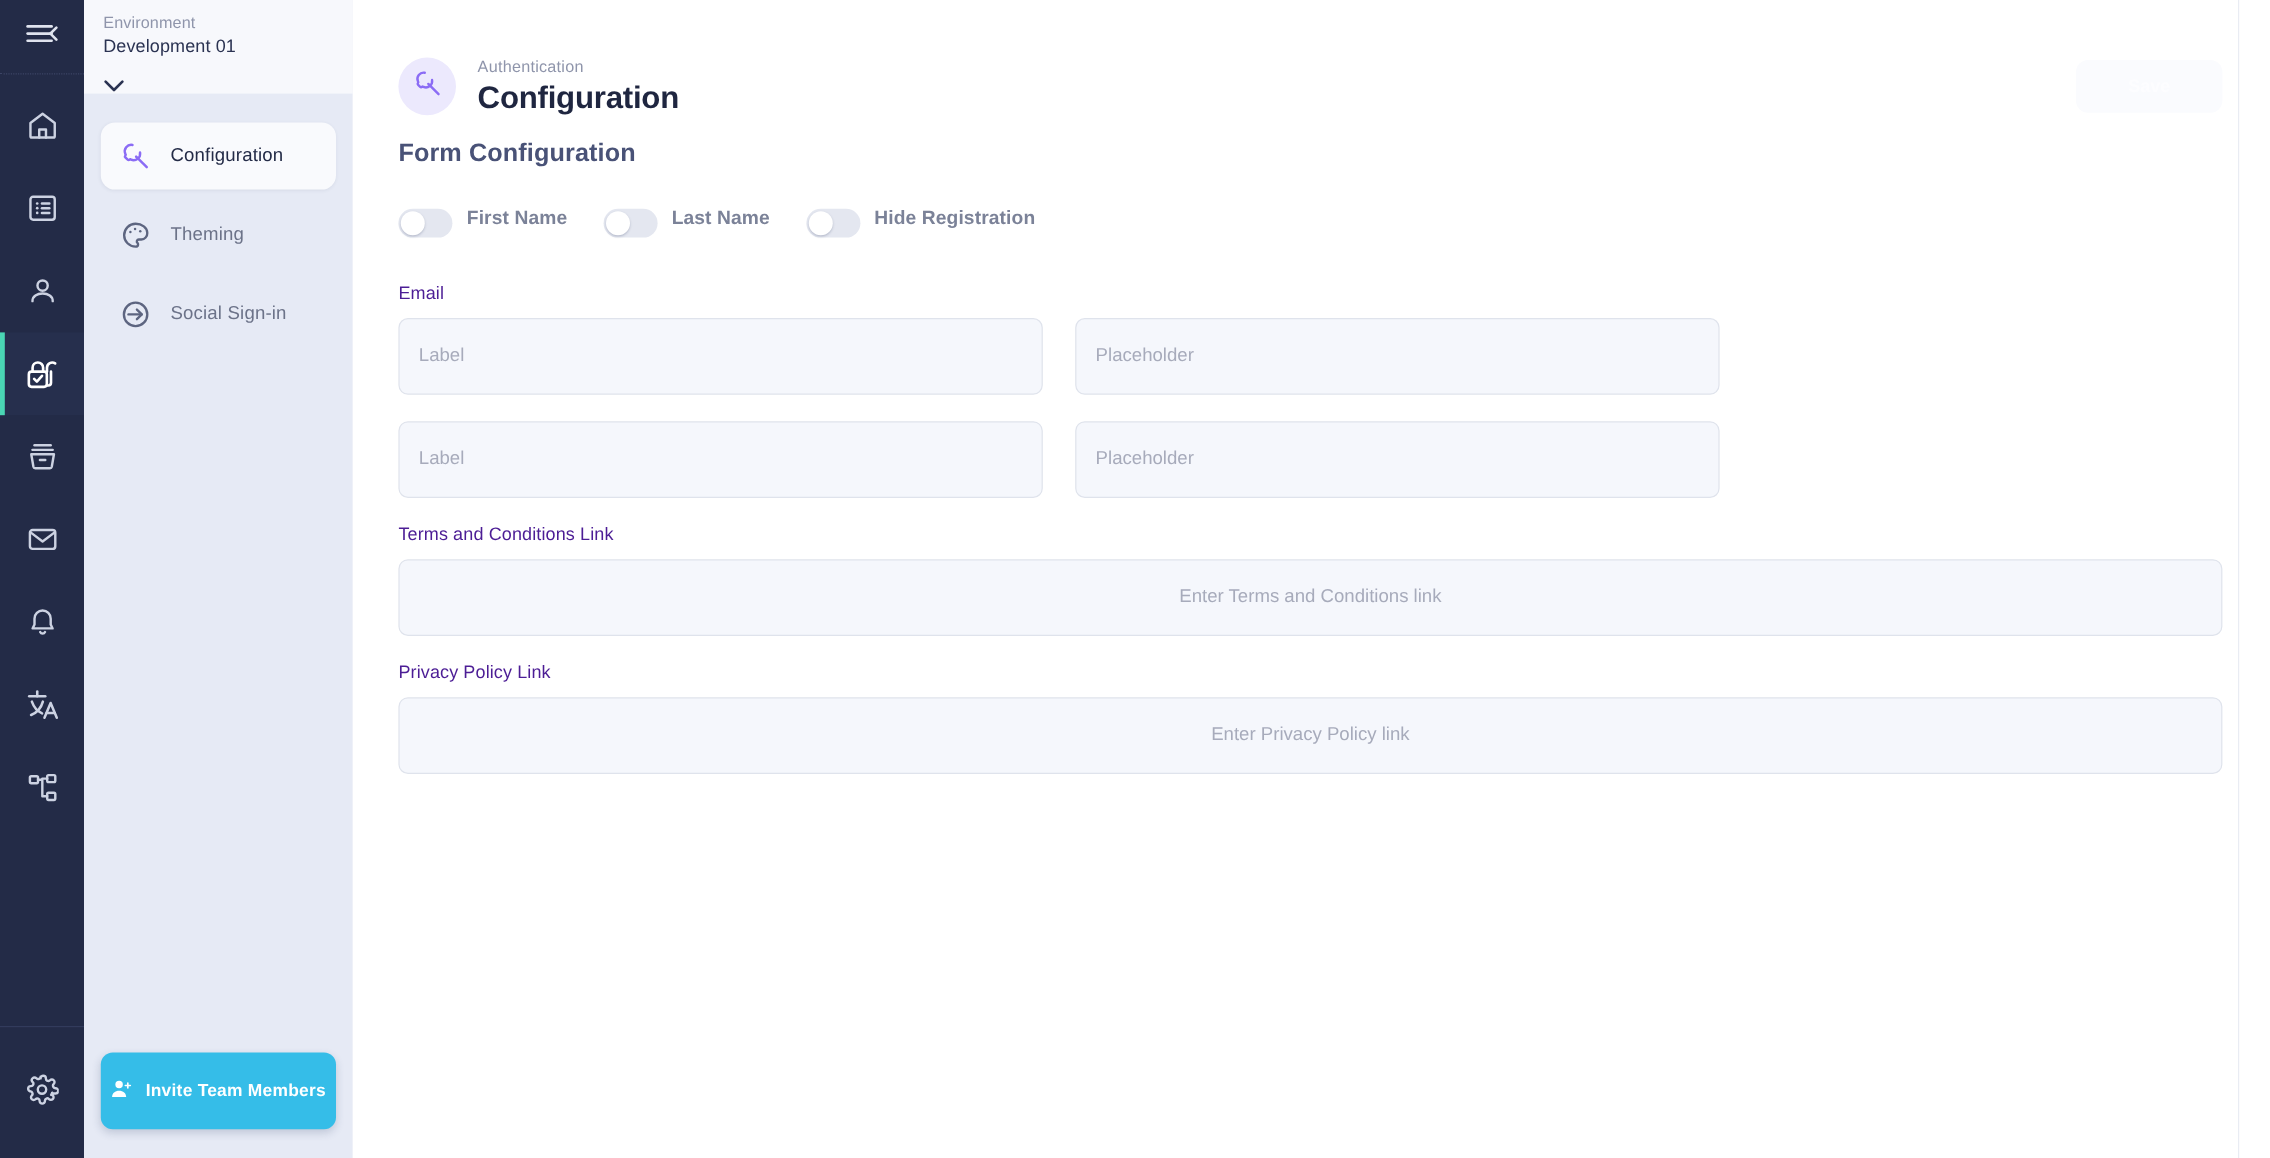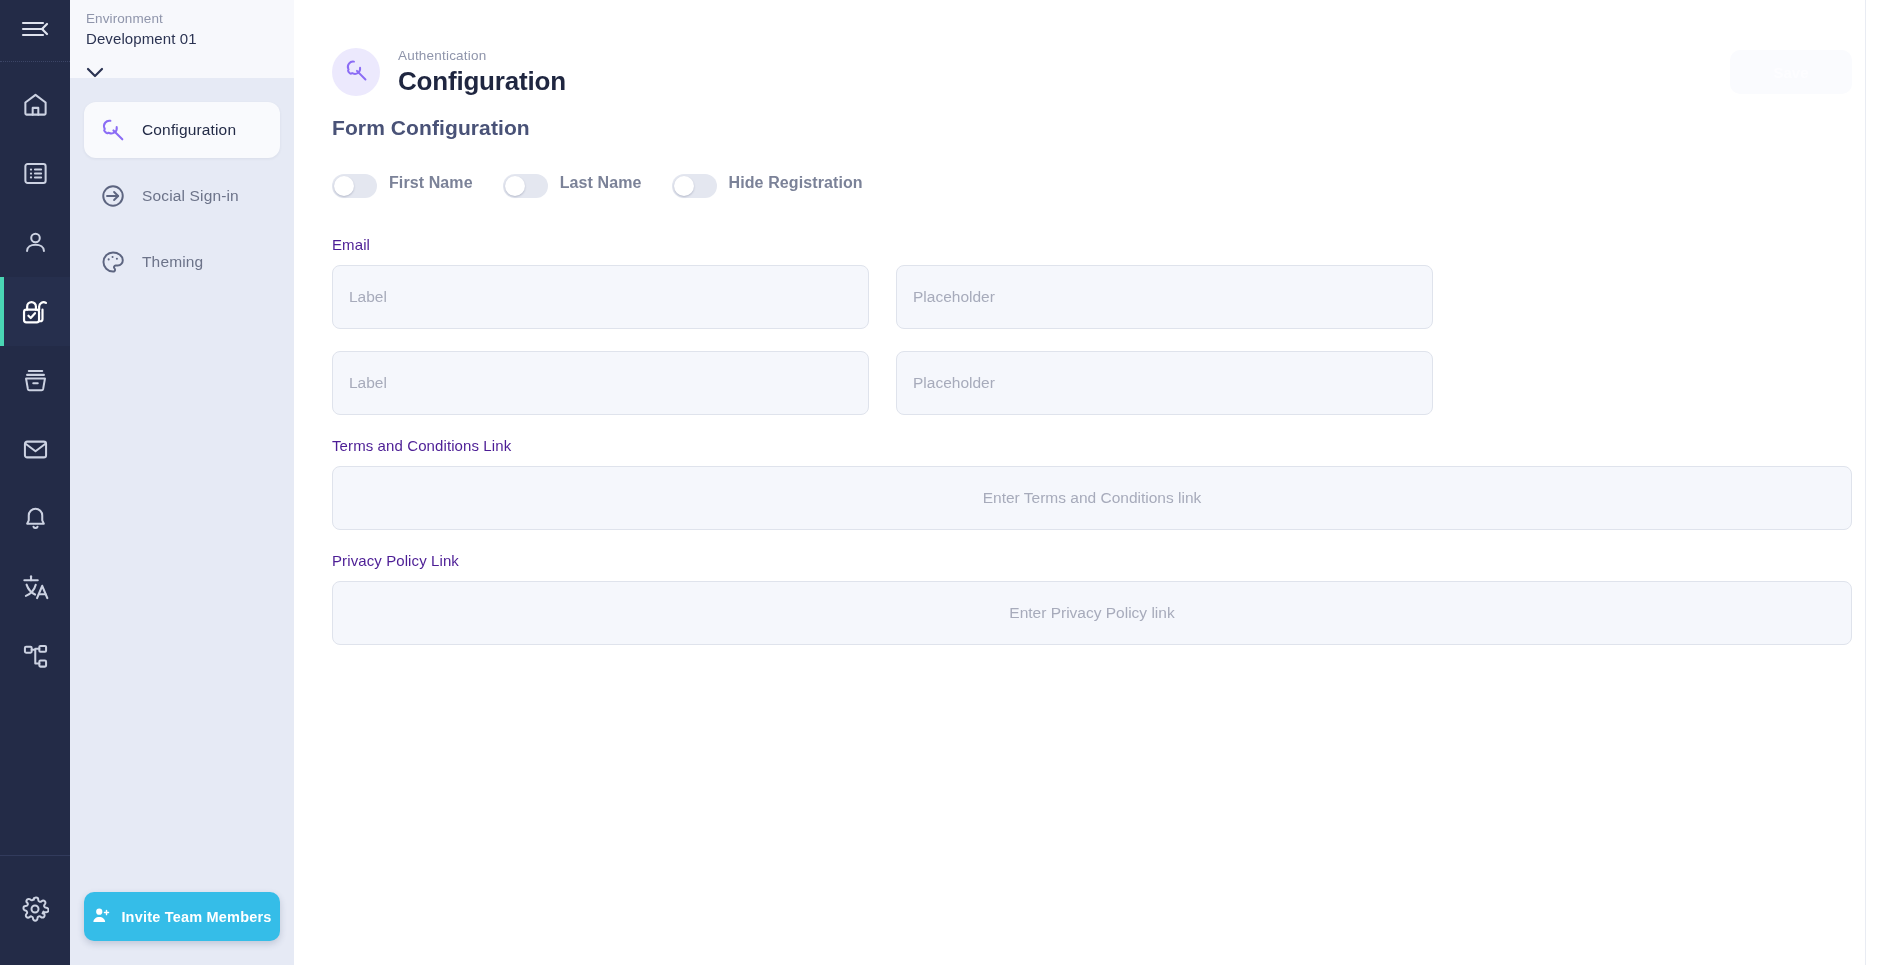--- a/index.html
+++ b/index.html
@@ -138,21 +138,21 @@
     color: #232b47;
   }
 
   .invite-wrap {
     padding: 0 14px 24px 14px;
   }
   .invite-btn {
     background: #35bde8;
     border: none;
     border-radius: 10px;
-    height: 49px;
+    height: 64px;
     width: 100%;
     display: flex;
     align-items: center;
     justify-content: center;
     gap: 10px;
     cursor: pointer;
     box-shadow: 0 3px 7px rgba(40,60,100,.20);
   }
   .invite-label {
     color: #ffffff;
@@ -454,38 +454,38 @@
             <path d="M9.6 3.5a5 5 0 0 0-5.5 6.9l.3.7-.2.3a1.4 1.4 0 0 0 .1 1.8l1.4 1.4a1.4 1.4 0 0 0 1.8.1l.3-.2.7.3a5 5 0 0 0 6.9-5.5"></path>
             <line x1="12.4" y1="12.4" x2="20.6" y2="20.6"></line>
           </svg>
         </span>
         <span class="subnav-text">Configuration</span>
       </div>
 
       <div class="subnav-item">
         <span class="ico">
           <svg width="26" height="26" viewBox="0 0 24 24" fill="none" stroke="#5d6580" stroke-width="1.8" stroke-linecap="round" stroke-linejoin="round">
-            <circle cx="12" cy="12" r="9"></circle>
-            <line x1="6.5" y1="12" x2="16.5" y2="12"></line>
-            <polyline points="13,8.3 16.8,12 13,15.7"></polyline>
-          </svg>
-        </span>
-        <span class="subnav-text">Social Sign-in</span>
-      </div>
-
-      <div class="subnav-item">
-        <span class="ico">
-          <svg width="26" height="26" viewBox="0 0 24 24" fill="none" stroke="#5d6580" stroke-width="1.8" stroke-linecap="round" stroke-linejoin="round">
             <path d="M12 3.2a8.8 8.8 0 1 0 0 17.6c1.3 0 1.9-.8 1.9-1.7 0-.5-.2-.9-.5-1.2a1.5 1.5 0 0 1 1.1-2.6h1.9A4.8 4.8 0 0 0 21 10.3C20.9 6.2 16.9 3.2 12 3.2z"></path>
             <circle cx="8" cy="9.6" r=".95" fill="#5d6580" stroke="none"></circle>
             <circle cx="11.6" cy="7.3" r=".95" fill="#5d6580" stroke="none"></circle>
             <circle cx="15.6" cy="9" r=".95" fill="#5d6580" stroke="none"></circle>
           </svg>
         </span>
         <span class="subnav-text">Theming</span>
+      </div>
+
+      <div class="subnav-item">
+        <span class="ico">
+          <svg width="26" height="26" viewBox="0 0 24 24" fill="none" stroke="#5d6580" stroke-width="1.8" stroke-linecap="round" stroke-linejoin="round">
+            <circle cx="12" cy="12" r="9"></circle>
+            <line x1="6.5" y1="12" x2="16.5" y2="12"></line>
+            <polyline points="13,8.3 16.8,12 13,15.7"></polyline>
+          </svg>
+        </span>
+        <span class="subnav-text">Social Sign-in</span>
       </div>
     </div>
 
     <div class="invite-wrap">
       <button class="invite-btn">
         <span>
           <svg width="19" height="19" viewBox="0 0 22 22" fill="#ffffff">
             <circle cx="8.4" cy="6.6" r="3.6"></circle>
             <path d="M1.6 18.6c0-3.6 3-6 6.8-6s6.8 2.4 6.8 6z"></path>
             <rect x="16" y="4.4" width="1.6" height="6.4" rx=".8"></rect>

